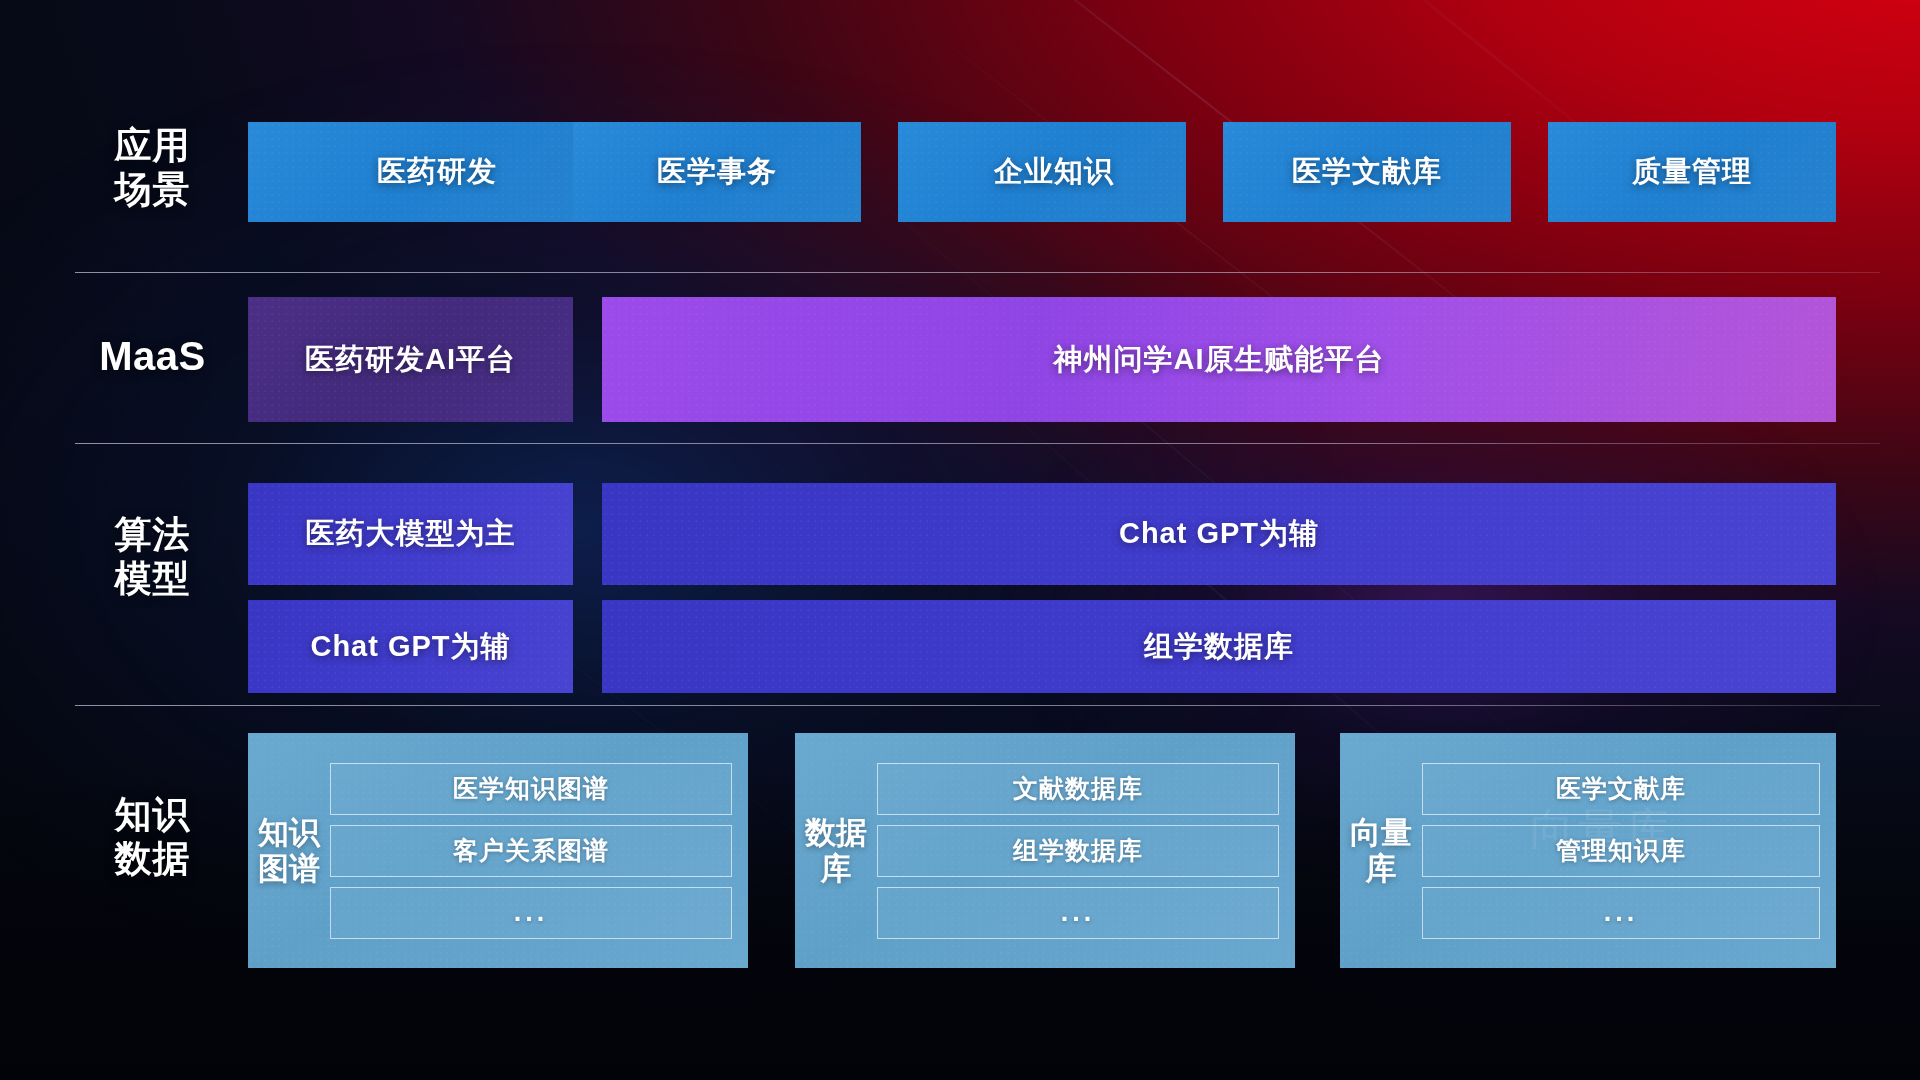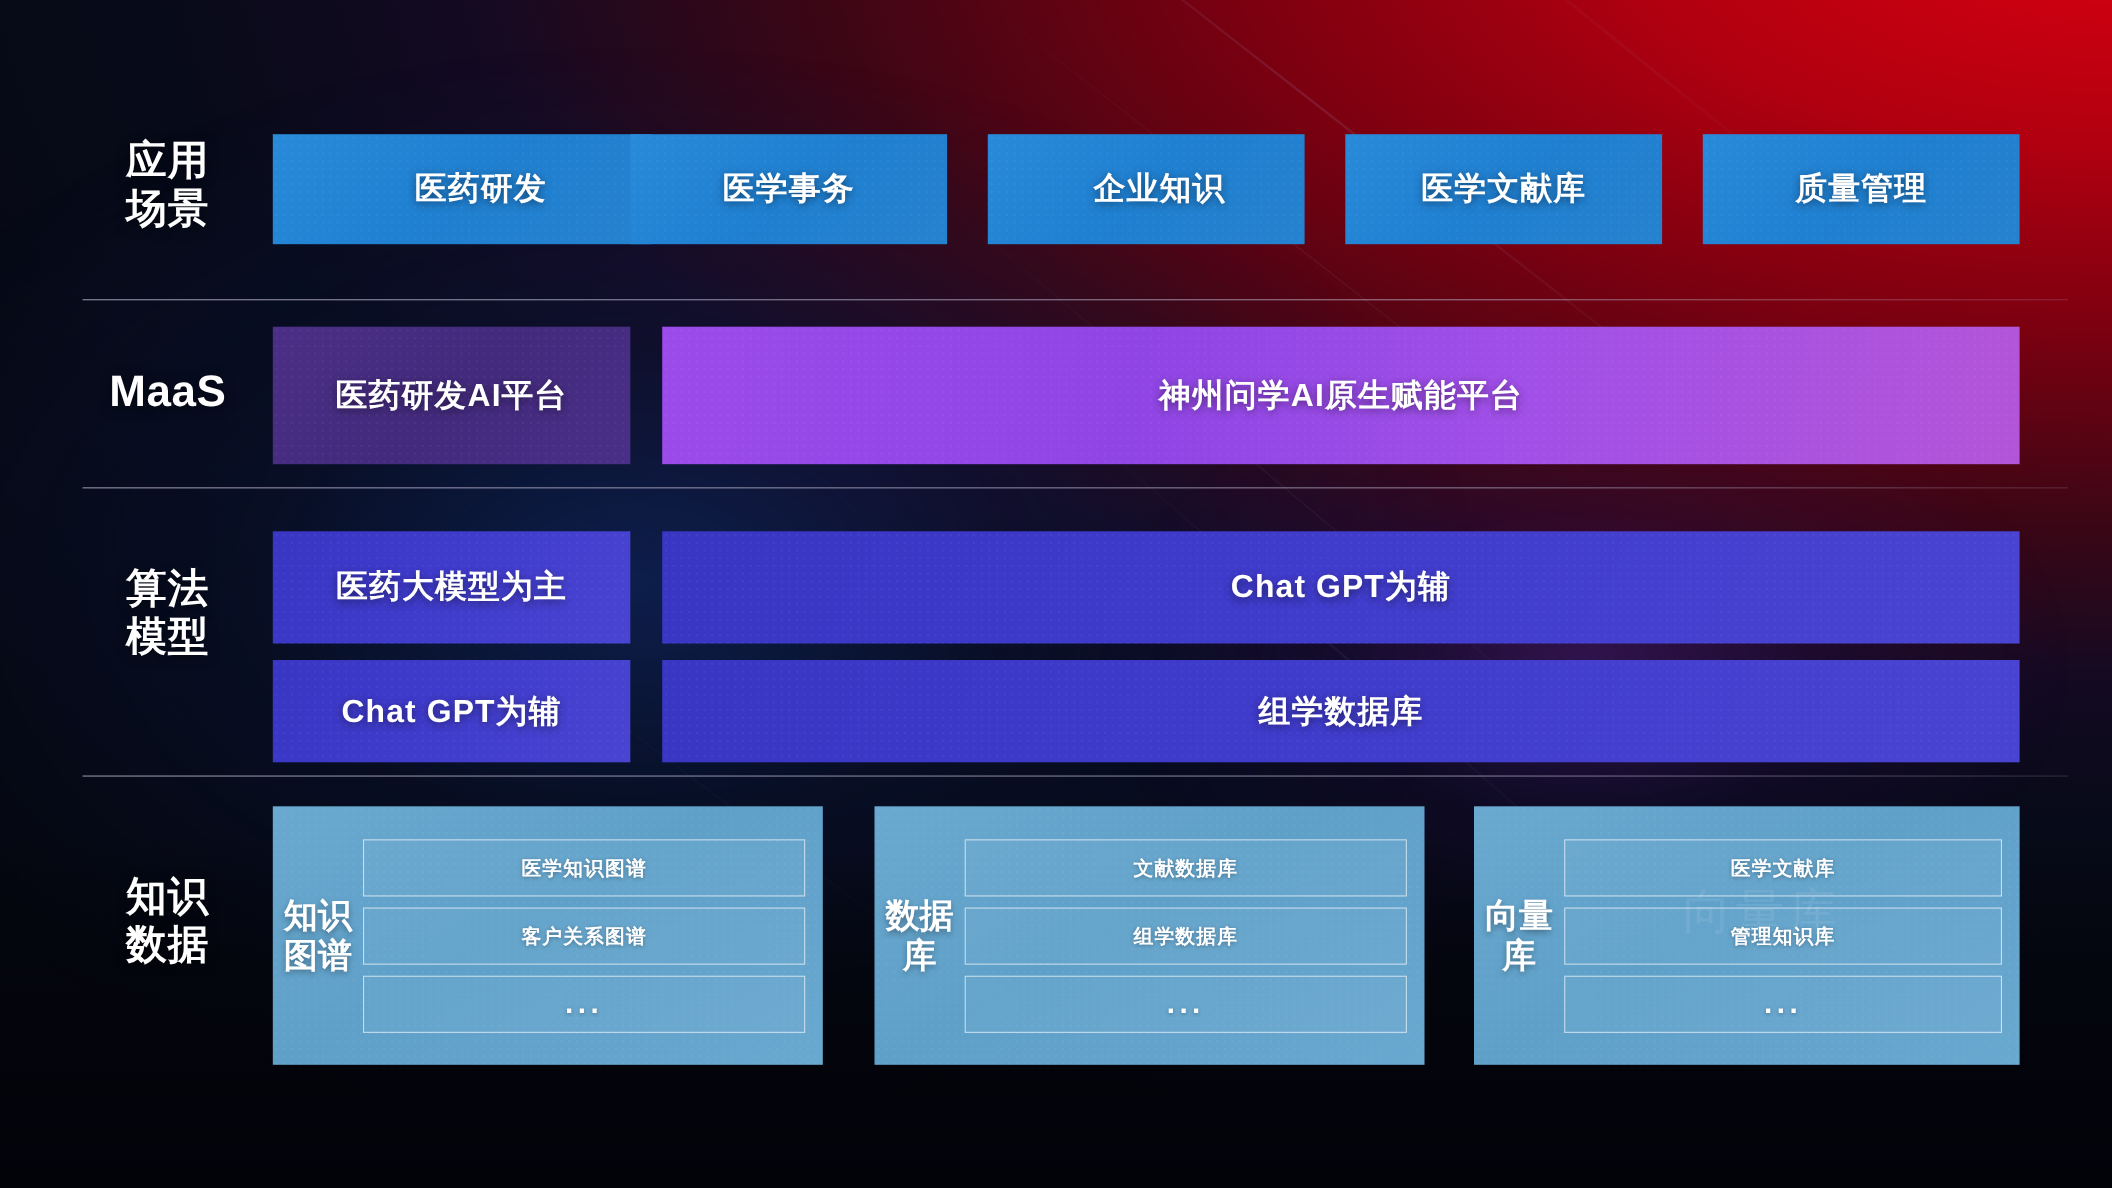--- a/index.html
+++ b/index.html
@@ -164,21 +164,21 @@
     gap: 10px;
   }
   .kitem {
     height: 50px;
     border: 1px solid rgba(255,255,255,0.62);
     display: flex;
     align-items: center;
     justify-content: center;
     color: #ffffff;
     font-weight: 700;
-    font-size: 18px;
+    font-size: 25px;
     letter-spacing: 1px;
     background: rgba(255,255,255,0.045);
     text-shadow: 0 1px 4px rgba(0,0,0,0.3);
   }
   .kitem.ellipsis { font-size: 27px; letter-spacing: 4px; }
 
   .watermark {
     position: absolute;
     left: 1530px;
     top: 800px;

